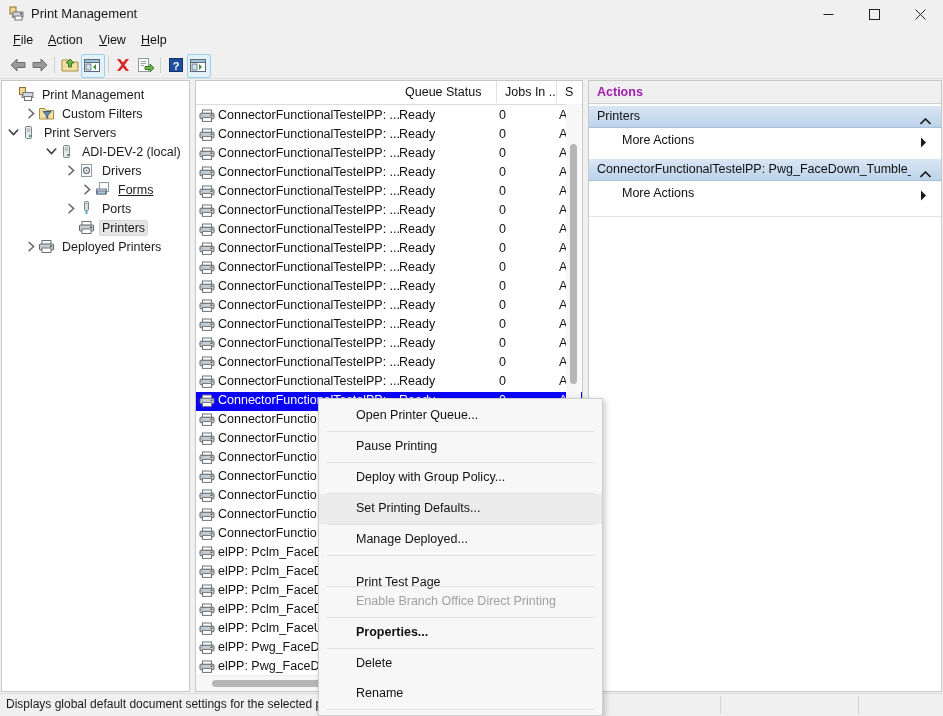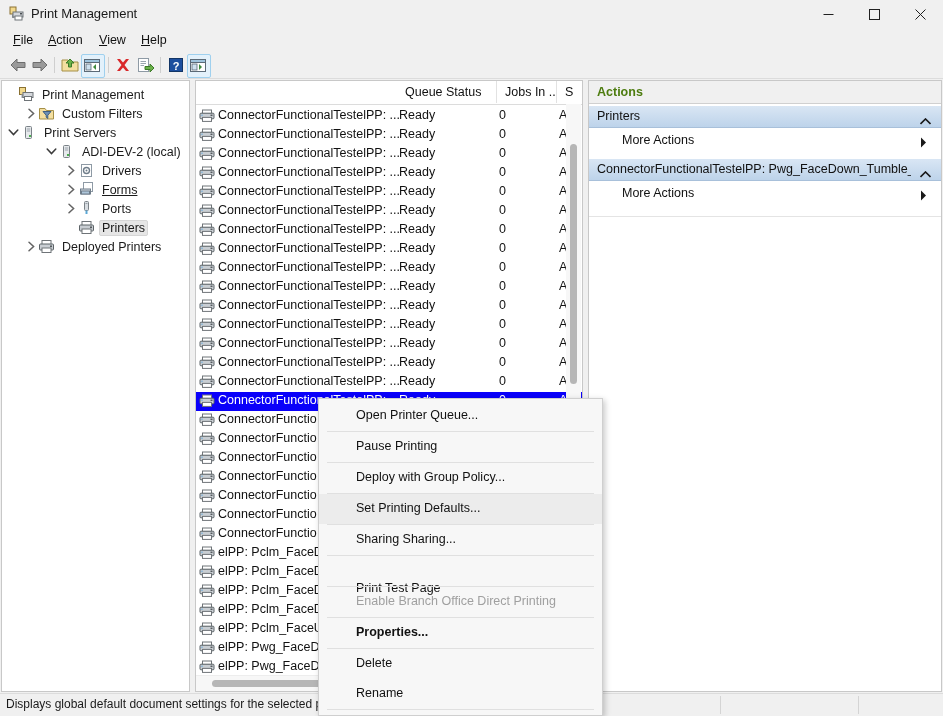--- a/index.html
+++ b/index.html
@@ -55,21 +55,21 @@
   .c-q{position:absolute;left:203px;top:1px;font-size:12.5px;color:#111;}
   .c-j{position:absolute;left:303px;top:1px;font-size:12.5px;color:#111;}
   .c-s{position:absolute;left:363px;top:1px;font-size:12.5px;color:#111;}
   .vscroll{position:absolute;right:1px;top:23px;width:15px;bottom:16px;background:#f7f7f7;}
   .vthumb{position:absolute;left:4px;width:7px;background:#b6b6b6;border-radius:4px;}
   .hscroll{position:absolute;left:0;right:0;bottom:0;height:15px;background:#f7f7f7;border-top:1px solid #ededed;}
   .hthumb{position:absolute;top:4px;height:7px;background:#b6b6b6;border-radius:4px;}
 
   
   .actpane{position:absolute;left:588px;top:80px;width:354px;height:612px;background:#fff;border:1px solid #c8c8c8;box-sizing:border-box;overflow:hidden;}
-  .act-title{position:absolute;left:0;top:0;width:100%;height:23px;line-height:23px;padding-left:8px;box-sizing:border-box;font-weight:bold;font-size:12.5px;background:#f0f0f0;border-bottom:1px solid #d0d0d0;color:#4d7c0f;}
+  .act-title{position:absolute;left:0;top:0;width:100%;height:23px;line-height:23px;padding-left:8px;box-sizing:border-box;font-weight:bold;font-size:12.5px;background:#f0f0f0;border-bottom:1px solid #d0d0d0;color:#a21caf;}
   .act-sec{position:absolute;left:0;width:100%;height:23px;box-sizing:border-box;
      background:linear-gradient(to bottom,#d9e6f4 0%,#bdd3ea 100%);
      border-top:1px solid #fff;border-bottom:1px solid #a8c0da;}
   .act-sec-label{position:absolute;left:8px;top:3px;right:30px;font-size:12.5px;color:#111;white-space:nowrap;overflow:hidden;text-overflow:clip;}
   .act-caret{position:absolute;right:10px;top:8px;}
   .act-item{position:absolute;left:0;width:100%;height:36px;box-sizing:border-box;background:#fff;border-bottom:1px solid #e4e4e4;}
   .act-item-label{position:absolute;left:33px;top:5px;font-size:12.5px;color:#111;}
   .act-arrow{position:absolute;right:14px;top:9px;}
 
   
@@ -257,21 +257,21 @@
           </span>
           <span class="ticon">
             <svg width="17" height="17" viewBox="0 0 17 17">
               <rect x="3.5" y="2.5" width="10" height="12" fill="#fff" stroke="#8e9aa5"></rect>
               <circle cx="8.5" cy="8.5" r="3" fill="none" stroke="#6f7d8a" stroke-width="1.4"></circle>
               <circle cx="8.5" cy="8.5" r="1" fill="#6f7d8a"></circle>
             </svg>
           </span>
           <span class="tlabel">Drivers</span>
         </div>
-        <div class="tnode" style="top: 99px; left: 62px; text-decoration: underline;">
+        <div class="tnode" style="top: 99px; left: 78px; text-decoration: underline;">
           <span class="chev">
             <svg width="9" height="11" viewBox="0 0 9 11">
               <path d="M2 1.2 L6.6 5.5 L2 9.8" fill="none" stroke="#636363" stroke-width="1.5" stroke-linecap="round"></path>
             </svg>
           </span>
           <span class="ticon">
             <svg width="17" height="17" viewBox="0 0 17 17">
               <rect x="5.5" y="1.5" width="9" height="9" fill="#fff" stroke="#8e9aa5"></rect>
               <rect x="2.5" y="8" width="10" height="5" fill="#d5dde4" stroke="#6f7d8a"></rect>
               <rect x="3.5" y="10" width="8" height="3" fill="#aec6da" stroke="#6f7d8a"></rect>
@@ -745,24 +745,24 @@
         <div class="ctxsep" style="top: 63px;"></div>
         <div class="ctxitem" style="top: 64px;">
           <span class="ctxlabel">Deploy with Group Policy...</span>
         </div>
         <div class="ctxsep" style="top: 94px;"></div>
         <div class="ctxitem hl" style="top: 95px;">
           <span class="ctxlabel">Set Printing Defaults...</span>
         </div>
         <div class="ctxsep" style="top: 125px;"></div>
         <div class="ctxitem" style="top: 126px;">
-          <span class="ctxlabel">Sharing Sharing...</span>
+          <span class="ctxlabel">Manage Deployed...</span>
         </div>
         <div class="ctxsep" style="top: 156px;"></div>
-        <div class="ctxitem" style="top: 175px;">
+        <div class="ctxitem" style="top: 169px;">
           <span class="ctxlabel">Print Test Page</span>
         </div>
         <div class="ctxsep" style="top: 187px;"></div>
         <div class="ctxitem disabled" style="top: 188px;">
           <span class="ctxlabel">Enable Branch Office Direct Printing</span>
         </div>
         <div class="ctxsep" style="top: 218px;"></div>
         <div class="ctxitem bold" style="top: 219px;">
           <span class="ctxlabel">Properties...</span>
         </div>

